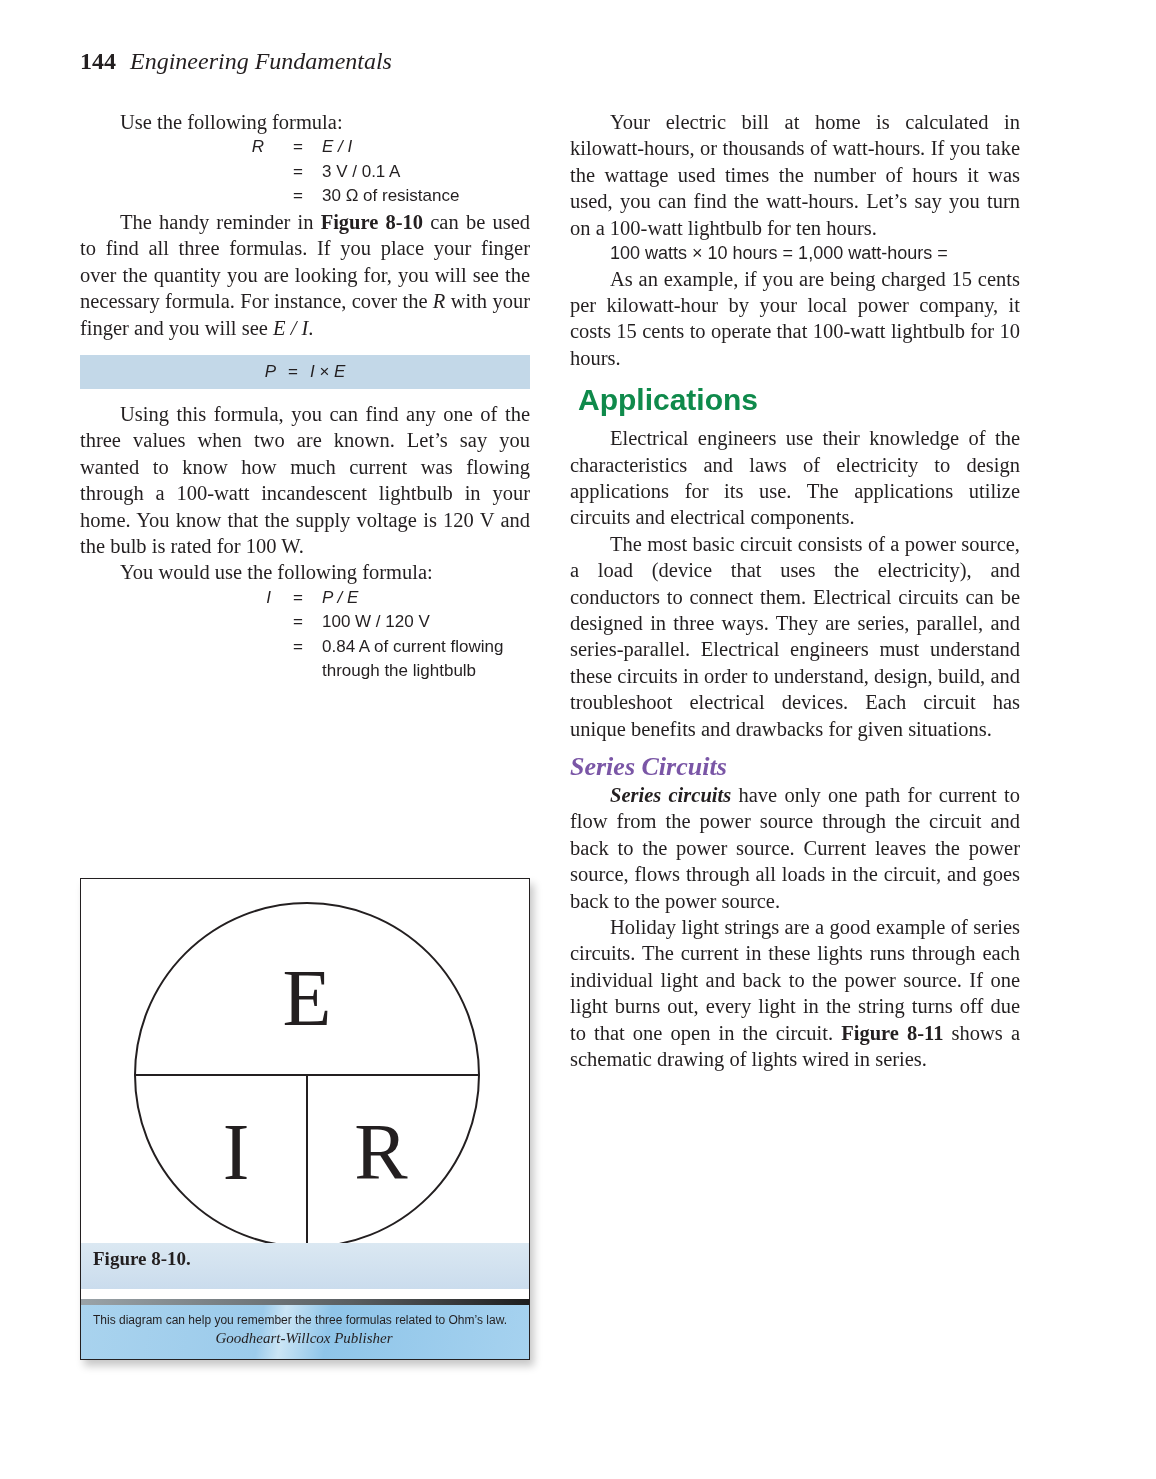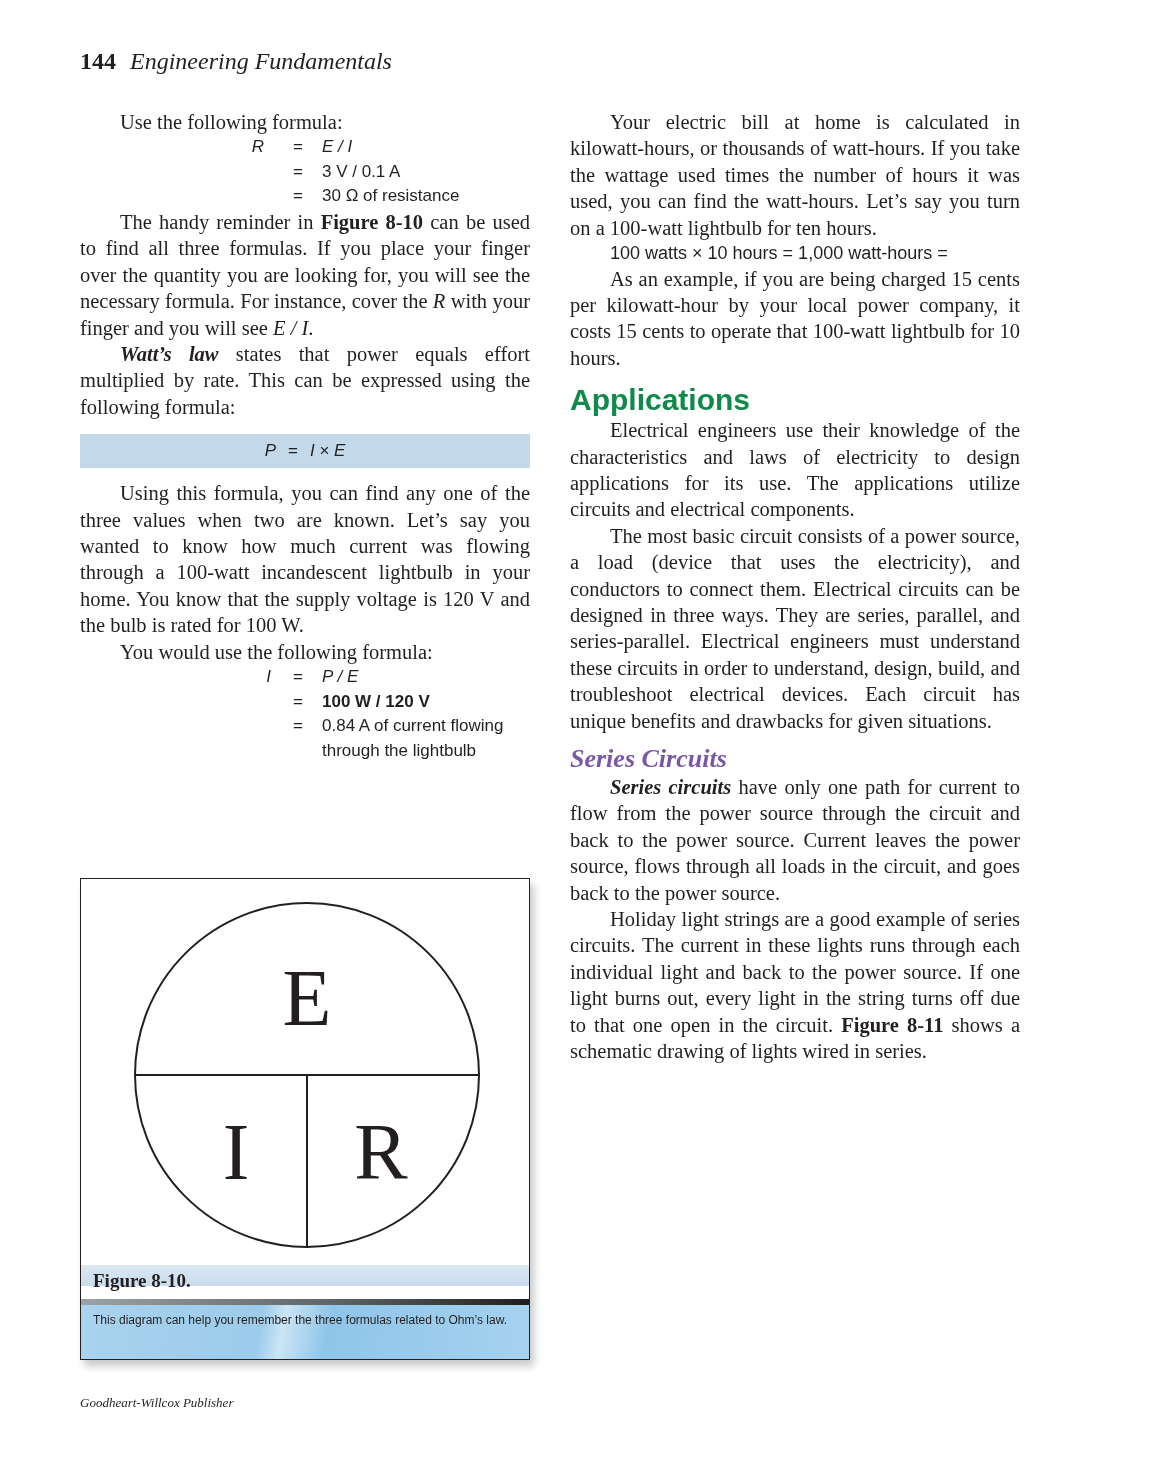--- a/index.html
+++ b/index.html
@@ -22,28 +22,28 @@
   .eq { font-family: "Liberation Sans", sans-serif; font-size: 17px; line-height: 24.5px; position: relative; height: 24.5px; }
   .eq .lhs { position: absolute; text-align: right; width: 20px; font-style: italic; }
   .eq .op { position: absolute; width: 20px; text-align: center; }
   .eq .rhs { position: absolute; white-space: nowrap; }
 
   #watt-box { background: #c3d8e8; height: 34px; margin: 14px 0 12px 0; display: flex; align-items: center; justify-content: center; font-family: "Liberation Sans", sans-serif; font-size: 17px; }
   #watt-box span { margin: 0 6px; }
 
   #figure { position: absolute; left: 80px; top: 878px; width: 448px; height: 480px; border: 1.5px solid #231f20; background: #fff; box-shadow: 4px 6px 8px rgba(0,0,0,0.22); }
   #figure svg { position: absolute; left: 0; top: 0; }
-  #fig-title-bar { position: absolute; left: 0; top: 386px; width: 448px; height: 21px; background: linear-gradient(#dbe8f2, #cadced); }
+  #fig-title-bar { position: absolute; left: 0; top: 364px; width: 448px; height: 46px; background: linear-gradient(#dbe8f2, #cadced); }
   #fig-title { position: absolute; left: 12px; top: 5px; font-family: "Liberation Serif", serif; font-weight: bold; font-size: 19px; }
   #fig-sep { position: absolute; left: 0; top: 420px; width: 448px; height: 6px; background: linear-gradient(90deg, #9aa3a8, #5a5f62 60%, #1e1e1e); }
   #fig-caption-bar { position: absolute; left: 0; top: 426px; width: 448px; height: 54px; background: linear-gradient(100deg, #a9d3ee 0%, #9ccbeb 40%, #cbe5f5 45%, #8fc5e9 55%, #a6d2ef 100%); }
   #fig-caption { position: absolute; left: 12px; top: 5px; width: 430px; font-family: "Liberation Sans", sans-serif; font-size: 12px; line-height: 20px; }
-  #credit { position: absolute; left: 80px; top: 1395px; width: 448px; text-align: left; font-family: "Liberation Serif", serif; font-style: italic; font-size: 13px; }
+  #credit { position: absolute; left: 80px; top: 1330px; width: 448px; text-align: center; font-family: "Liberation Serif", serif; font-style: italic; font-size: 15px; }
 
-  .h-green { font-family: "Liberation Sans", sans-serif; font-weight: bold; color: #0f8a4b; font-size: 30px; line-height: 34px; margin: 0; }
+  .h-green { font-family: "Liberation Sans", sans-serif; font-weight: bold; color: #0f8a4b; font-size: 30px; line-height: 34px; margin: 8px; }
   .h-purple { font-family: "Liberation Serif", serif; font-style: italic; color: #7a56a6; font-size: 26px; line-height: 30px; margin: 0; }
   .kwh { font-family: "Liberation Sans", sans-serif; font-size: 18px; line-height: 24.5px; padding-left: 40px; }
 </style>
 </head>
 <body>
 
 <div id="running-head">
   <span class="num">144</span>
   <span class="title">Engineering Fundamentals</span>
 </div>
@@ -62,40 +62,39 @@
       <span class="rhs" style="left:242px;">3 V / 0.1 A</span>
     </div>
     <div class="eq">
       <span class="op" style="left:208px;">=</span>
       <span class="rhs" style="left:242px;">30 Ω of resistance</span>
     </div>
   </div>
 
   <p class="p indent"><span>The handy reminder in </span><span class="b">Figure 8-10</span><span> can be used to find all three formulas. If you place your finger over the quantity you are looking for, you will see the necessary formula. For instance, cover the </span><span class="i">R</span><span> with your finger and you will see </span><span class="i">E / I</span><span>.</span></p>
 
-  <p class="p indent"><span class="bi">Watt’s law</span><span> states that power equals effort multiplied by rate. This can be expressed using the following formula:</span></p>
 
   <div id="watt-box">
     <span class="i">P</span>
     <span>=</span>
     <span class="i">I × E</span>
   </div>
 
   <p class="p indent">Using this formula, you can find any one of the three values when two are known. Let’s say you wanted to know how much current was flowing through a 100-watt incandescent lightbulb in your home. You know that the supply voltage is 120 V and the bulb is rated for 100 W.</p>
   <p class="p indent">You would use the following formula:</p>
 
   <div>
     <div class="eq">
       <span class="lhs" style="left:171px;">I</span>
       <span class="op" style="left:208px;">=</span>
       <span class="rhs i" style="left:242px;">P / E</span>
     </div>
     <div class="eq">
       <span class="op" style="left:208px;">=</span>
-      <span class="rhs" style="left:242px;font-weight:bold;">100 W / 120 V</span>
+      <span class="rhs" style="left:242px;">100 W / 120 V</span>
     </div>
     <div class="eq">
       <span class="op" style="left:208px;">=</span>
       <span class="rhs" style="left:242px;">0.84 A of current flowing</span>
     </div>
     <div class="eq">
       <span class="rhs" style="left:242px;">through the lightbulb</span>
     </div>
   </div>
 </div>

